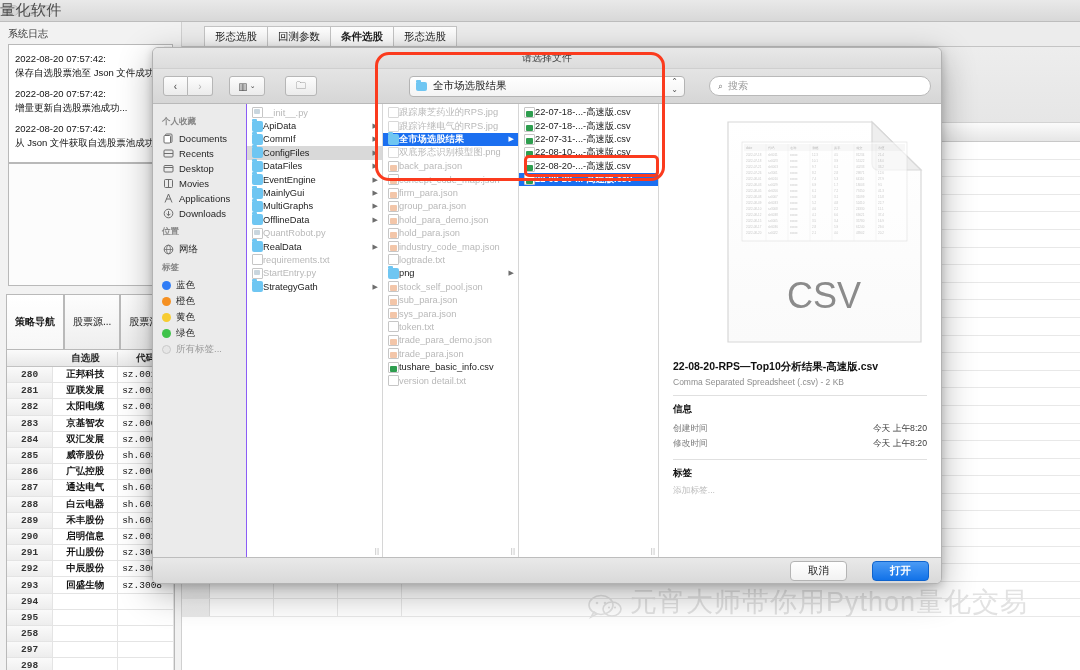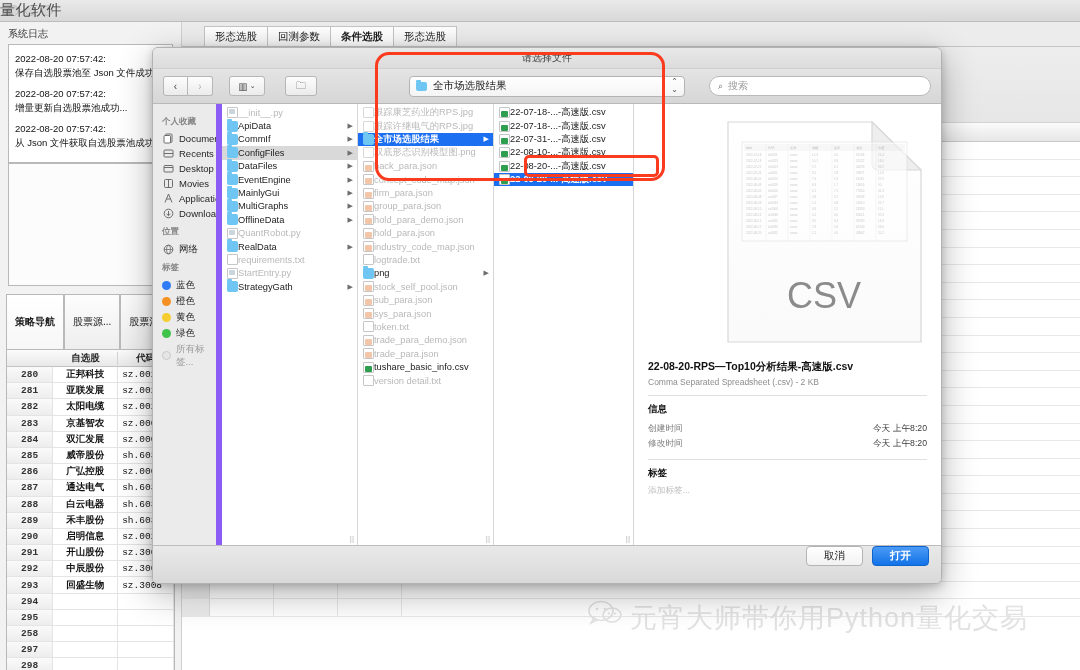--- a/index.html
+++ b/index.html
@@ -89,22 +89,22 @@
   .shead .sc { width:64px; border-right:1px solid #cfcfcf; font-size:9.5px;
                font-weight:bold; color:#222; display:flex; align-items:center;
                justify-content:center;}
   .srow { display:flex; height:17.6px; border-bottom:1px solid #e8e8e8; }
   .srow .corner { width:28px; border-right:1px solid #dcdcdc;
                   background:linear-gradient(#f4f4f4,#e9e9e9);}
   .srow .sc { width:64px; border-right:1px solid #e8e8e8; }
 
   
   .watermark {
-    position:absolute; left:588px; top:600px; width:462px; height:36px;
-    display:flex; align-items:flex-start; gap:8px;
+    position:absolute; left:588px; top:584px; width:462px; height:36px;
+    display:flex; align-items:flex-end; gap:8px;
     color:#e2e2e2; font-size:27px; white-space:nowrap;
     pointer-events:none; user-select:none; letter-spacing:1px;
   }
   .wechat-glyph { position:relative; width:34px; height:26px; flex:0 0 34px; }
   .wechat-glyph svg { width:34px; height:26px; }
 
   
   .dialog {
     position:absolute; left:152px; top:47px; width:790px; height:537px;
     background:#ececec; border:1px solid #b2b2b2; border-radius:6px;
@@ -143,21 +143,21 @@
   .search-field {
     position:absolute; right:10px; width:222px; height:20px;
     background:#ffffff; border:1px solid #b9b9b9; border-radius:10px;
     display:flex; align-items:center; padding: 0 8px; gap:5px;
     font-size:10px; color:#9a9a9a;
   }
 
   .dlg-main { flex:1; display:flex; background:#fff; overflow:hidden; }
 
   .dlg-sidebar {
-    width:69px; background:#ebebeb; border-right:6px solid #8b5cf6;
+    width:94px; background:#ebebeb; border-right:1px solid #8b5cf6;
     padding: 7px 0 0 0; overflow:hidden;
   }
   .sb-head { font-size:8.5px; color:#858585; padding: 5px 0 3px 9px; font-weight:bold;}
   .sb-item { display:flex; align-items:center; gap:5px; padding: 1.5px 0 1.5px 9px;
              font-size:9.5px; color:#262626; }
   .sb-ico { width:12px; height:12px; flex:0 0 12px; display:flex; align-items:center; justify-content:center;}
   .dot { width:9px; height:9px; border-radius:50%; flex:0 0 9px; }
 
   .columns { flex:1; display:flex; overflow:hidden; position:relative; }
   .col {
@@ -203,23 +203,23 @@
                text-align:left; white-space:nowrap; }
   .prev-kind { font-size:8.5px; color:#8c8c8c; margin-top:3px; }
   .prev-rule { height:1px; background:#e0e0e0; margin:8px 0 7px 0;}
   .prev-sec  { font-size:9.5px; font-weight:bold; color:#111; margin-bottom:5px;}
   .prev-row  { display:flex; justify-content:space-between; font-size:8.7px;
                color:#7e7e7e; padding: 1.5px 0;}
   .prev-row .v { color:#3a3a3a; }
   .prev-add  { font-size:8.7px; color:#bdbdbd; }
 
   .dlg-footer {
-    height:38px; background:linear-gradient(#e9e9e9,#d9d9d9);
-    border-top:1px solid #bdbdbd; display:flex; align-items:flex-start;
-    justify-content:flex-end; padding-right:12px; gap:9px;
+    height:26px; background:linear-gradient(#e9e9e9,#d9d9d9);
+    border-top:1px solid #bdbdbd; display:flex; align-items:center;
+    justify-content:flex-end; padding-right:12px; gap:25px;
   }
   .dbtn { height:20px; min-width:57px; border-radius:4px; font-size:10.5px;
           display:flex; align-items:center; justify-content:center; }
   .dbtn.cancel { background:linear-gradient(#ffffff,#f2f2f2); border:1px solid #b4b4b4; color:#1a1a1a;}
   .dbtn.open { background:linear-gradient(#4b9bf5,#1272e8); border:1px solid #0f63cc;
                color:#fff; font-weight:bold;}
 
   
   .annot {
     position:absolute; left:375px; top:52px; width:290px; height:129px;

